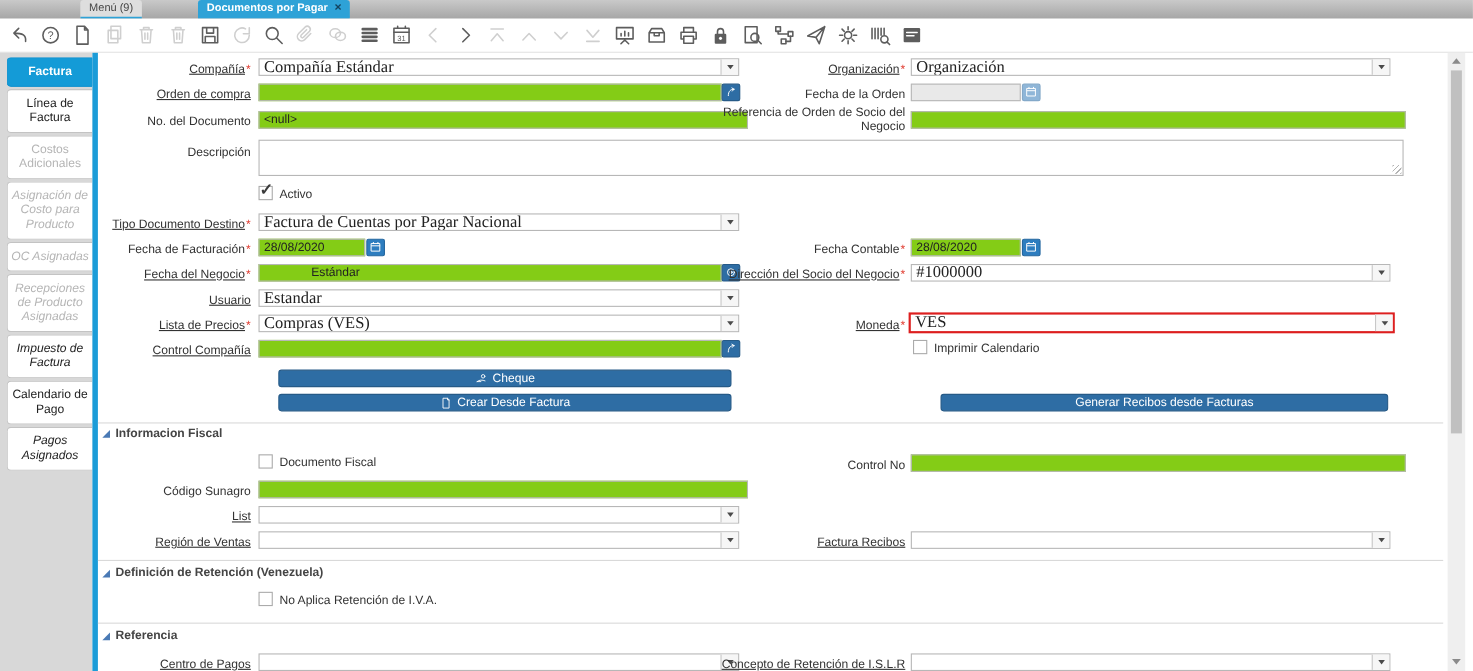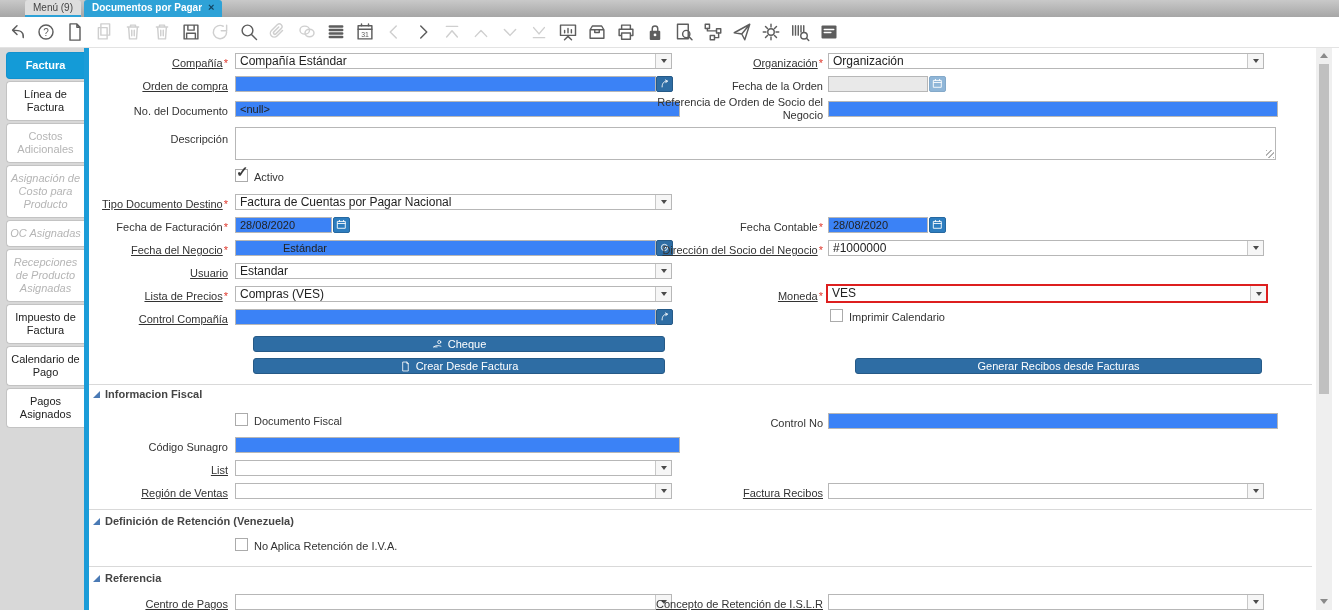--- a/index.html
+++ b/index.html
@@ -5,21 +5,21 @@
   html,body{margin:0;padding:0;background:#fff;}
   #app{position:relative;width:1339px;height:610px;overflow:hidden;
        font-family:"Liberation Sans",sans-serif;background:#fff;}
 
   
   .tabstrip{position:absolute;left:0;top:0;width:1339px;height:17px;
     background:linear-gradient(180deg,#c9c9c9,#a6a6a6);
     display:flex;align-items:flex-end;padding-left:25px;box-sizing:border-box;gap:3px;}
   .wtab{height:15px;line-height:15px;font-size:10px;padding:0 8px;color:#444;
     background:#dedede;border-radius:3px 3px 0 0;white-space:nowrap;
-    border-bottom:2px solid #2ea2d7;display:flex;align-items:center;gap:6px;}
+    border-bottom:2px solid #2ea2d7;display:flex;align-items:center;gap:6px;margin-left:48px;}
   .wtab.active{background:#2ea2d7;color:#fff;font-weight:bold;border-bottom:2px solid #2ea2d7;}
   .tclose{color:#13435f;font-weight:bold;font-size:11px;cursor:default;}
 
   
   .toolbar{position:absolute;left:0;top:17px;width:1339px;height:31px;background:#fff;
     border-bottom:1px solid #e3e3e3;display:flex;align-items:center;
     padding-left:7px;box-sizing:border-box;gap:9px;}
   .tbico{width:20px;height:20px;color:#5d5d5d;flex:0 0 auto;}
   .tbico.dis{color:#cfcfcf;}
   .tbico svg{display:block;width:20px;height:20px;stroke:currentColor;fill:none;
@@ -28,39 +28,39 @@
   
   .sidebar{position:absolute;left:0;top:48px;width:84px;height:562px;background:#d8d8d8;
     box-sizing:border-box;padding-top:2px;}
   .bluebar{position:absolute;left:84px;top:48px;width:5px;height:562px;background:#1b9cd8;}
   .side-tab{margin:2px 0 2px 6px;width:78px;box-sizing:border-box;background:#fff;
     border:1px solid #c3c3c3;border-right:none;border-radius:4px 0 0 4px;
     display:flex;align-items:center;justify-content:center;text-align:center;
     font-size:11px;line-height:13px;padding:6px 3px;}
   .st-active{background:#149bd7;border-color:#1192cf;color:#fff;font-weight:bold;}
   .st-normal{color:#222;}
-  .st-italic{color:#222;}
+  .st-italic{color:#222;font-style:italic;}
   .st-disabled{color:#b5b5b5;}
   .st-disabled-italic{color:#b5b5b5;font-style:italic;}
 
   
   .lbl{position:absolute;font-size:11px;color:#333;text-align:right;line-height:13px;}
   .lbl .u{text-decoration:underline;}
   .req{color:#e0382c;margin-left:1px;}
-  .inp{position:absolute;height:16px;border:1px solid #b7b7b7;background:#3b82f6;
+  .inp{position:absolute;height:16px;border:1px solid #b7b7b7;background:#84cc16;
     font-family:inherit;font-size:11px;color:#222;padding:0 4px;box-sizing:border-box;}
   .inp.dis{background:#e9e9e9;}
   .ta{position:absolute;border:1px solid #b7b7b7;background:#fff;resize:none;
     font-family:inherit;font-size:11px;box-sizing:border-box;}
   .rsz{position:absolute;width:8px;height:8px;
     background:repeating-linear-gradient(135deg,#b3b3b3 0 1px,transparent 1px 3.5px);}
   .combo{position:absolute;height:16px;border:1px solid #b7b7b7;background:#fff;
     box-sizing:border-box;display:flex;align-items:stretch;}
-  .combo .val{flex:1;font-size:12px;color:#222;padding:0 4px;line-height:14px;
-    white-space:nowrap;overflow:hidden;}
+  .combo .val{flex:1;font-size:15px;color:#222;padding:0 4px;line-height:14px;
+    white-space:nowrap;overflow:hidden;font-family:Liberation Serif, serif;}
   .combo .dd{width:15px;border-left:1px solid #c8c8c8;background:#f6f6f6;
     display:flex;align-items:center;justify-content:center;}
   .arr{width:0;height:0;border-left:3px solid transparent;border-right:3px solid transparent;
     border-top:4px solid #4a4a4a;}
   .combo.hl{border:2px solid #dd1f1f;height:19px;}
   .sqbtn{position:absolute;width:17px;height:16px;background:#2e6da4;border:1px solid #265a87;
     border-radius:2px;display:flex;align-items:center;justify-content:center;padding:0;box-sizing:border-box;}
   .sqbtn svg{width:11px;height:11px;stroke:#fff;fill:none;stroke-width:1.3;
     stroke-linecap:round;stroke-linejoin:round;}
   .sqbtn.cal{background:#2d7dbf;border-color:#2668a0;}

